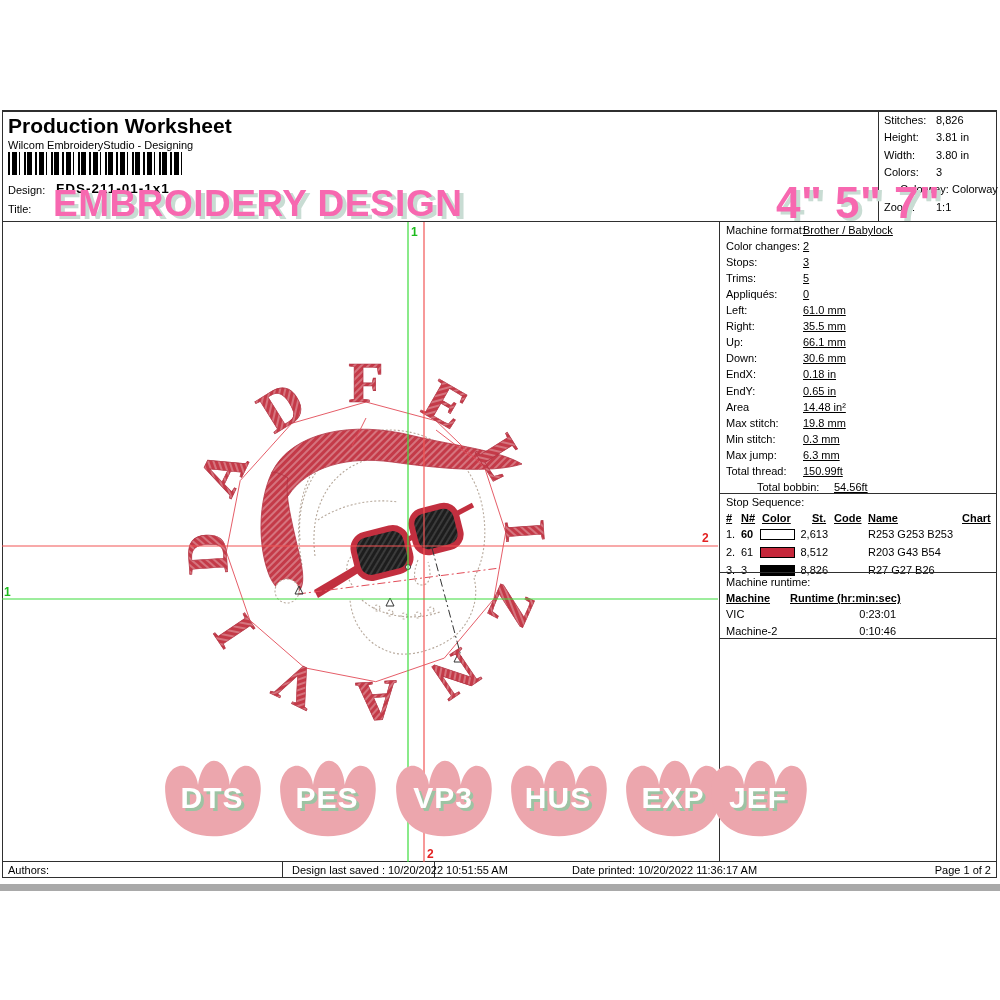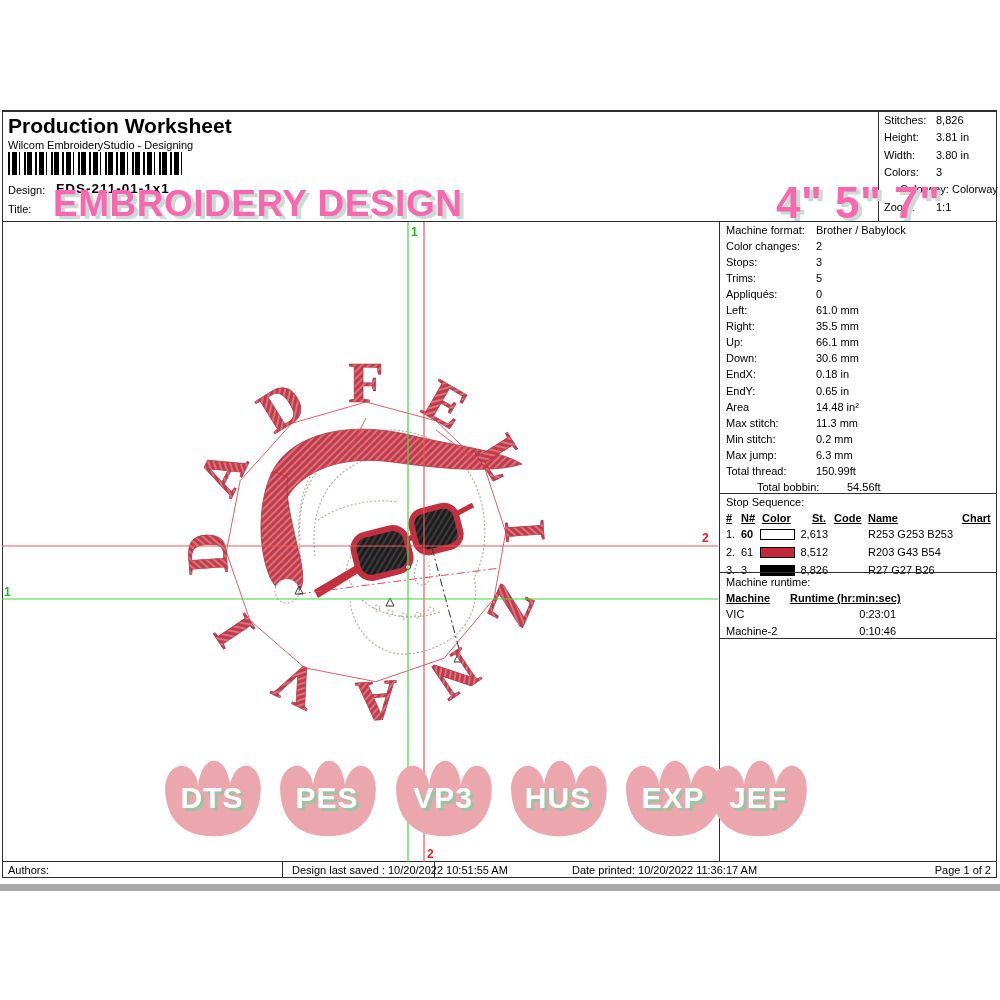--- a/index.html
+++ b/index.html
@@ -13,21 +13,21 @@
     repeating-linear-gradient(90deg,#000 0 2px,#fff 2px 4px,#000 4px 9px,#fff 9px 11px,
     #000 11px 12px,#fff 12px 16px,#000 16px 18px,#fff 18px 19px,#000 19px 24px,#fff 24px 27px);}
   .design-val{font-size:13.5px;font-weight:bold;letter-spacing:1px;}
   .pink-overlay{position:absolute;color:#f768b0;font-weight:800;letter-spacing:.5px;
     text-shadow:4px 3px 0 #c8dcd3;z-index:30;white-space:nowrap;}
   .info-row{position:absolute;left:884px;width:112px;height:17px;font-size:11px;}
   .info-row .lab{position:absolute;left:0;}
   .info-row .val{position:absolute;left:52px;}
   .detail-row{position:absolute;left:726px;width:268px;height:16px;font-size:11px;}
   .detail-row .lab{position:absolute;left:0;}
-  .detail-row .val{position:absolute;left:90px;}
+  .detail-row .val{position:absolute;left:77px;text-decoration:underline;}
   .sec-title{position:absolute;font-size:11px;}
   .colhead{font-size:11px;font-weight:bold;text-decoration:underline;position:absolute;}
   .cell{font-size:11px;position:absolute;}
   .swatch{position:absolute;width:33px;height:9px;border:1px solid #000;}
   .tulip{position:absolute;top:750px;width:112px;height:97px;z-index:25;text-decoration:underline;}
   .tulip .lbl{position:absolute;left:0;right:0;top:31px;text-align:center;color:#fff;
     font-size:30px;font-weight:800;letter-spacing:1px;text-shadow:3px 3px 0 #9dc3a3;}
   .footer-text{position:absolute;top:864px;font-size:11px;z-index:5;}
   .gray-strip{position:absolute;left:0;top:884px;width:1000px;height:7px;background:#a9a9a9;}
   svg text.ltr{font-family:"Liberation Serif",serif;font-weight:bold;}
@@ -201,25 +201,25 @@
     <div class="detail-row" style="top:384.5px;">
       <div class="lab" style="">EndY:</div>
       <div class="val" style="">0.65 in</div>
     </div>
     <div class="detail-row" style="top:400.55px;">
       <div class="lab" style="">Area</div>
       <div class="val" style=""> 14.48 in²</div>
     </div>
     <div class="detail-row" style="top:416.6px;">
       <div class="lab" style="">Max stitch:</div>
-      <div class="val" style="">11.3 mm</div>
+      <div class="val" style="">19.8 mm</div>
     </div>
     <div class="detail-row" style="top:432.65px;">
       <div class="lab" style="">Min stitch:</div>
-      <div class="val" style="">0.2 mm</div>
+      <div class="val" style="">0.3 mm</div>
     </div>
     <div class="detail-row" style="top:448.70000000000005px;">
       <div class="lab" style="">Max jump:</div>
       <div class="val" style="">6.3 mm</div>
     </div>
     <div class="detail-row" style="top:464.75px;">
       <div class="lab" style="">Total thread:</div>
       <div class="val" style="">150.99ft</div>
     </div>
     <div class="detail-row" style="top:480.8px;margin-left:31px;">

